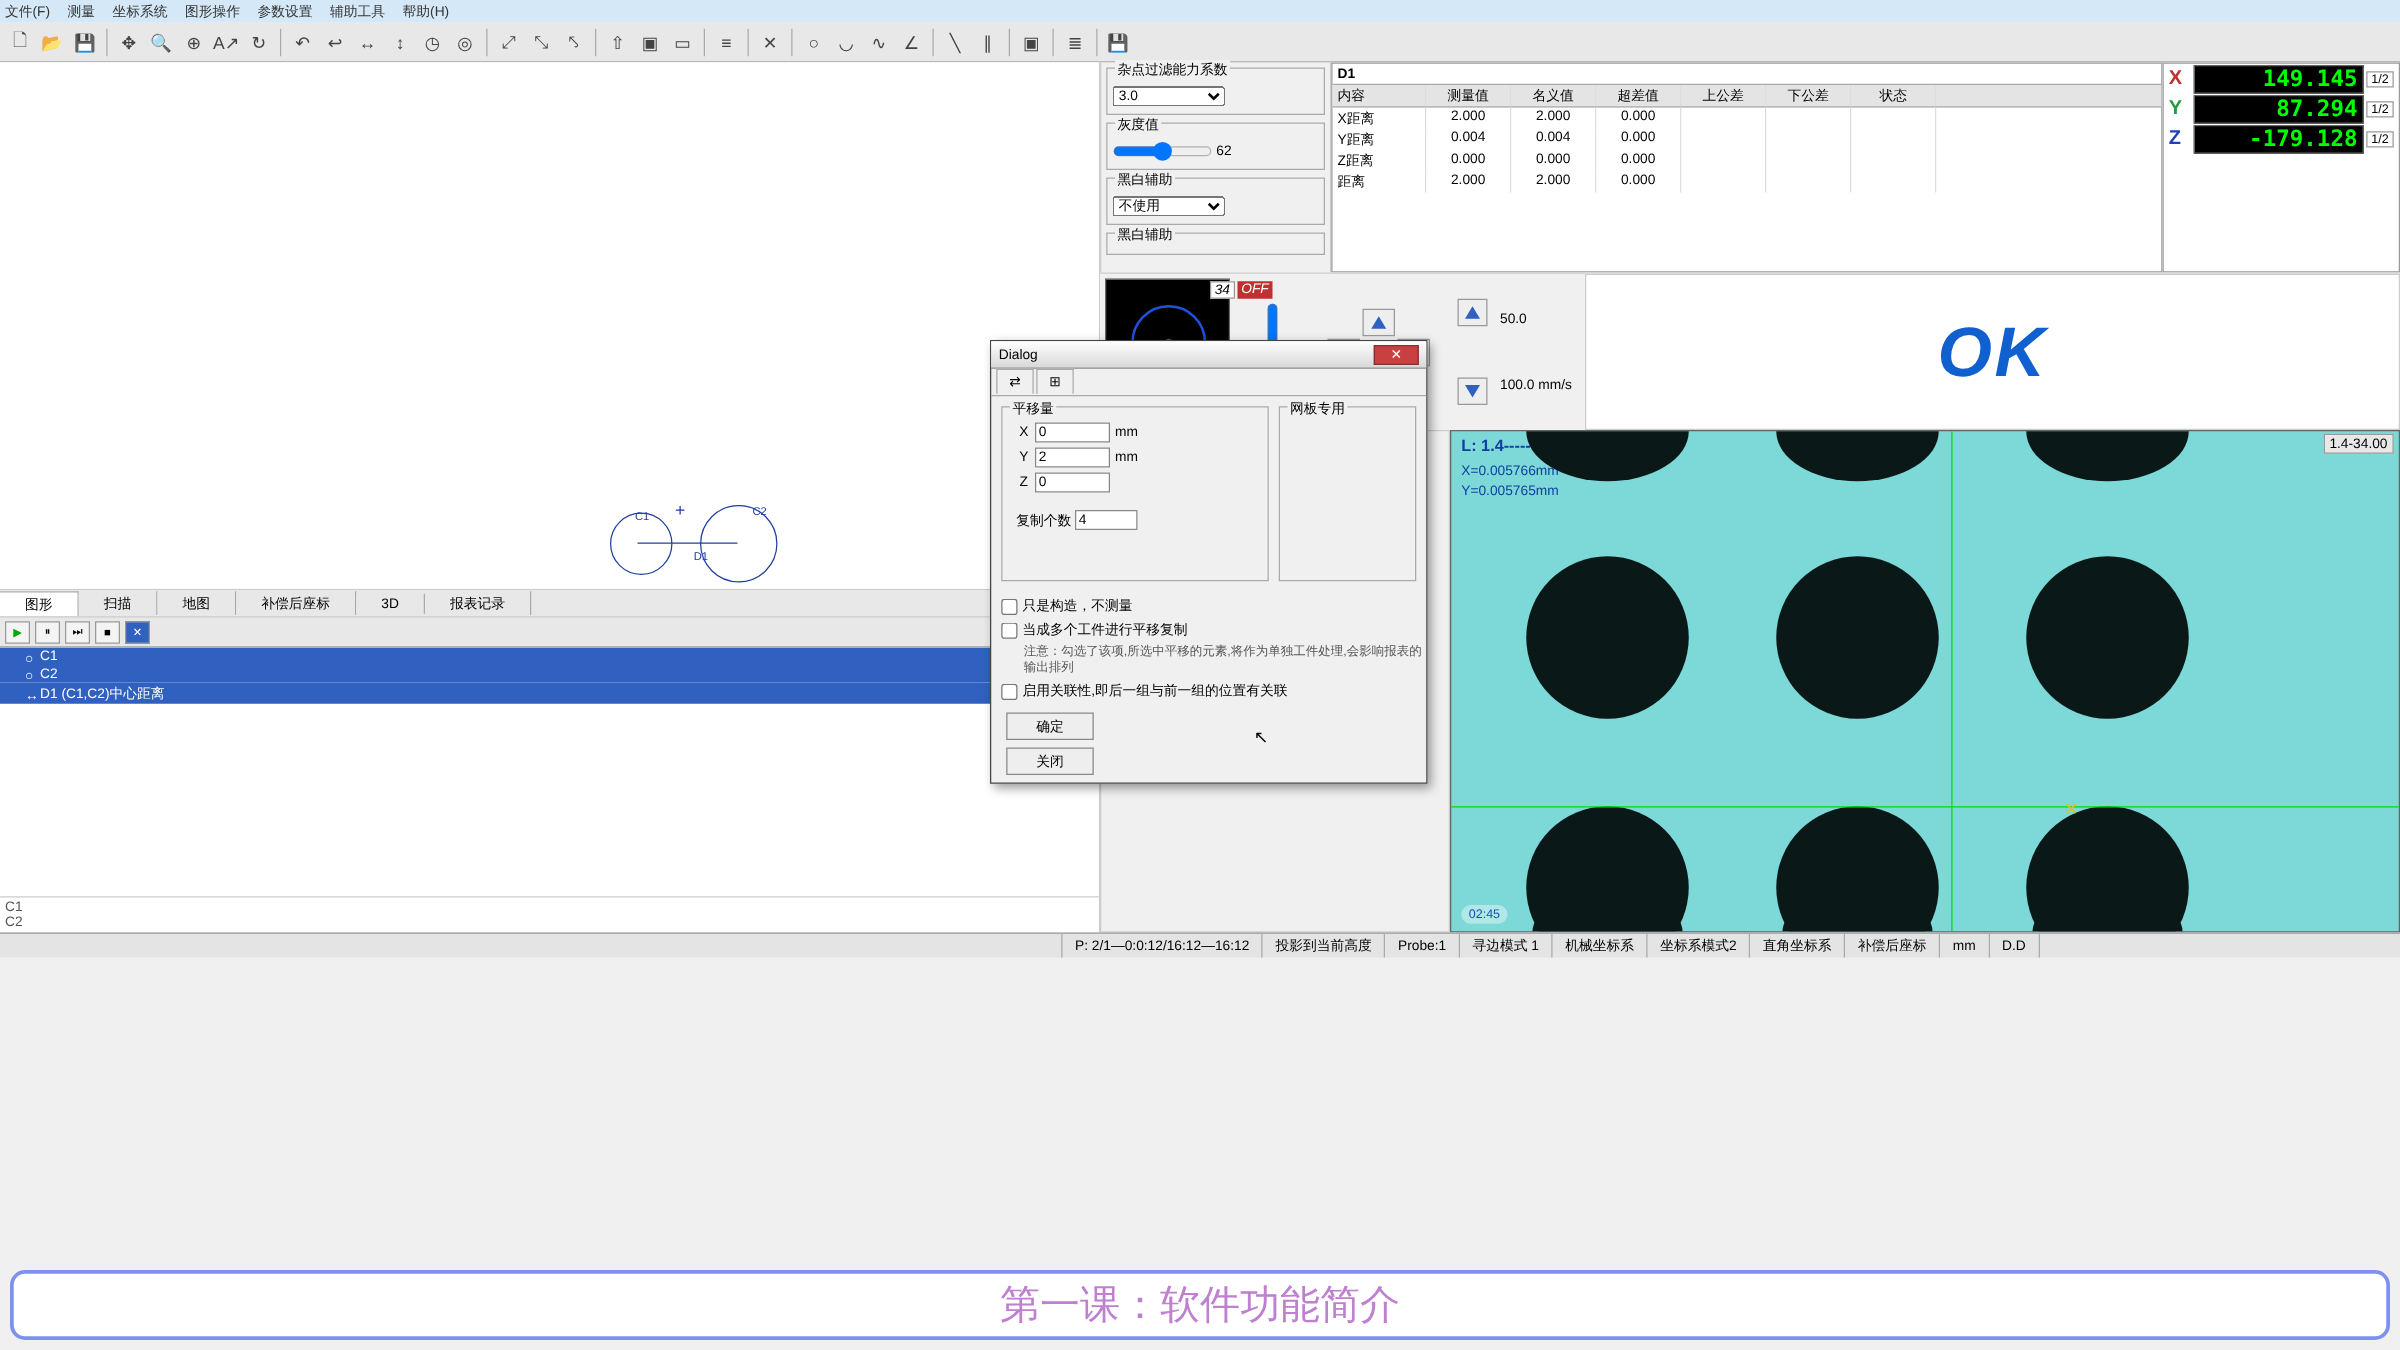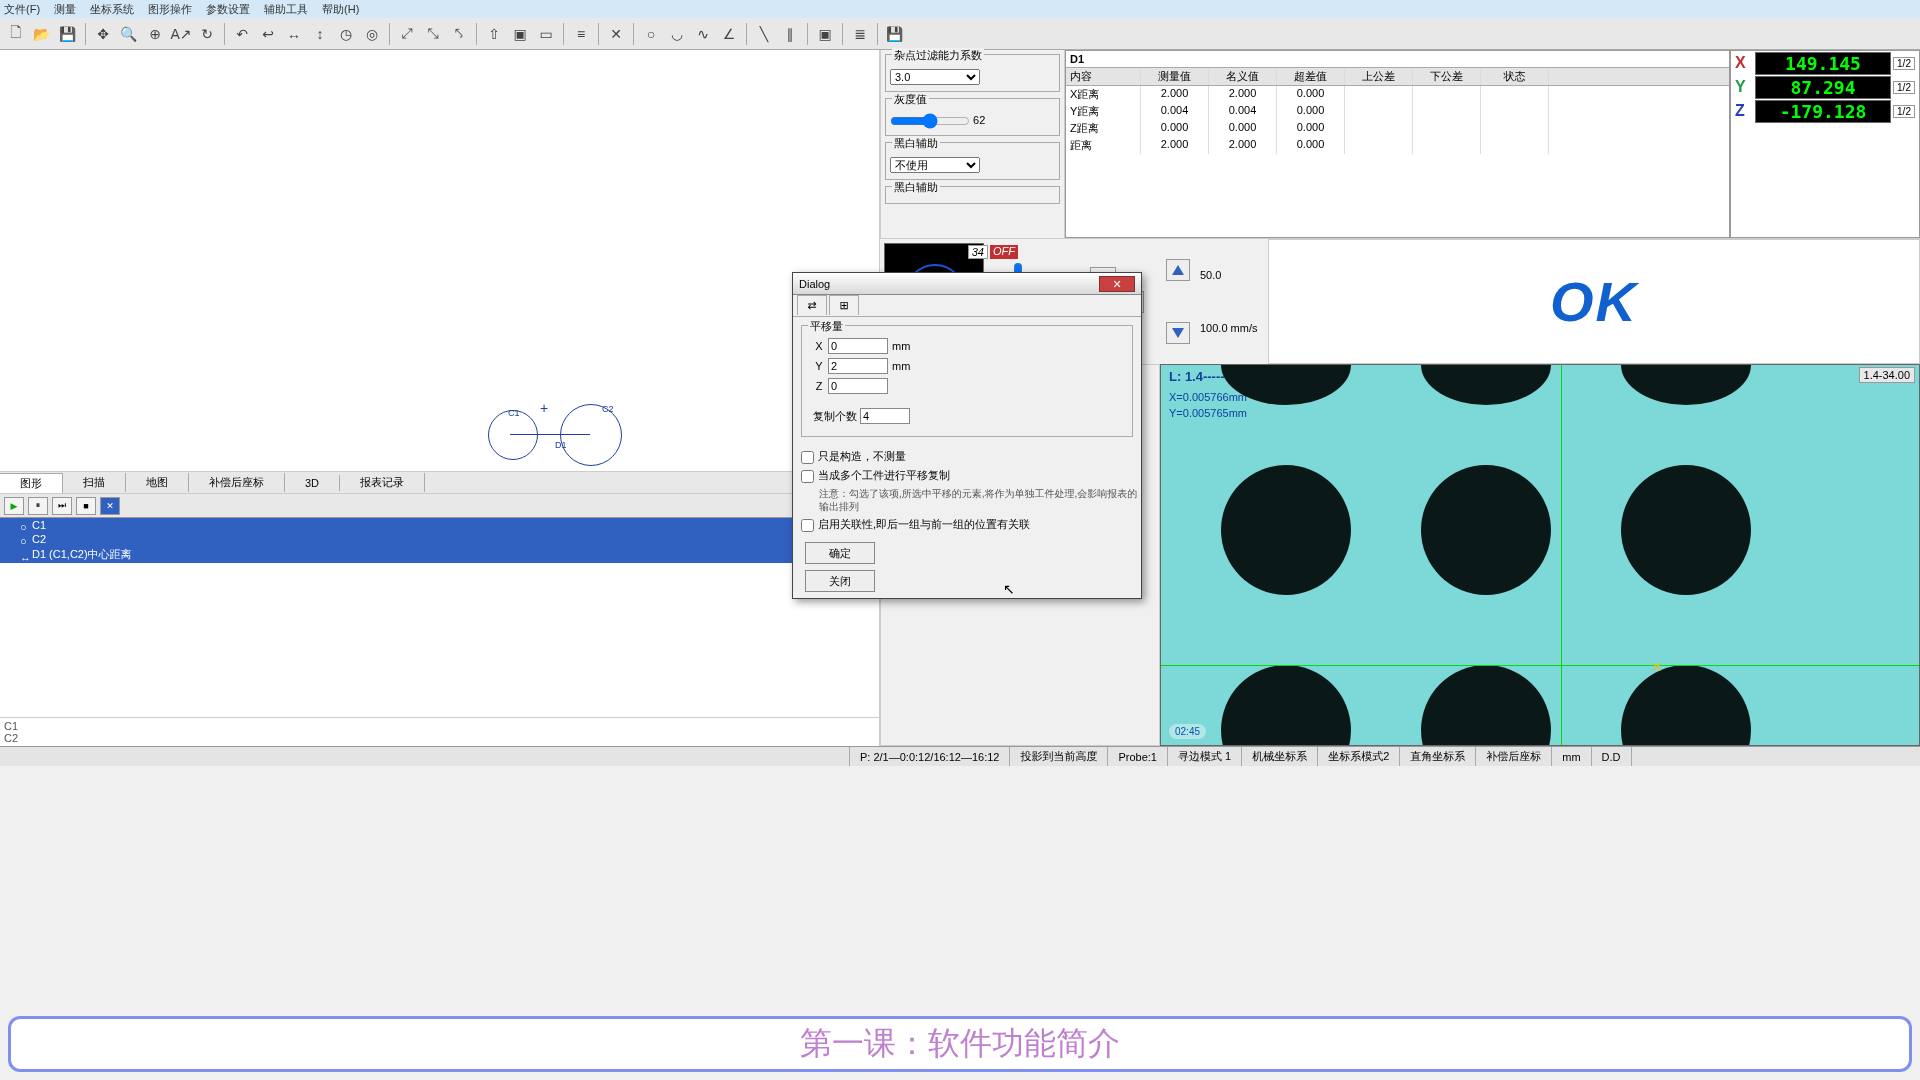--- a/index.html
+++ b/index.html
@@ -37,21 +37,21 @@
 .result-table { flex:1; background:#fff; border:1px solid #999; font-size:11px; }
 .result-table .hdr { display:flex; background:#e4e4e4; border-bottom:1px solid #aaa;}
 .result-table .hdr div, .result-table .row div { padding:1px 2px; text-align:center; border-right:1px solid #ddd;}
 .result-table .row { display:flex; }
 .col-name{width:75px;text-align:left !important;padding-left:4px !important;}
 .col-v{width:68px;}
 
 .coord-panel { width:190px; background:#fff; border:1px solid #999; }
 .coord-row { display:flex; align-items:center; height:24px; padding:0 4px;}
 .coord-lbl { width:20px; font-weight:bold; font-size:16px; }
-.coord-val { flex:1; background:#000; color:#0f0; font-family:monospace; font-size:18px; font-weight:bold; text-align:center; padding:0 4px; border:1px solid #666;}
+.coord-val { flex:1; background:#000; color:#0f0; font-family:monospace; font-size:18px; font-weight:bold; text-align:right; padding:0 4px; border:1px solid #666;}
 .coord-half { width:22px; font-size:10px; text-align:center; border:1px solid #999; margin-left:2px;}
 .vision-preview { width:100px; height:100px; background:#000; border:1px solid #666; position:relative; margin:4px;}
 .vision-circle { position:absolute; top:20px; left:20px; width:60px; height:60px; border:2px solid #2050e0; border-radius:50%;}
 .vision-dot { position:absolute; top:47px; left:47px; width:6px; height:6px; background:#2050e0; border-radius:50%;}
 
 .nav-pad { width:110px; display:flex; flex-direction:column; align-items:center; justify-content:center;}
 .nav-grid { display:grid; grid-template-columns:repeat(3,26px); grid-template-rows:repeat(3,22px); gap:2px;}
 .nav-btn { border:1px solid #999; background:#eee; display:flex; align-items:center; justify-content:center;}
 .nav-tri { width:0; height:0; }
 .tri-up { border-left:6px solid transparent; border-right:6px solid transparent; border-bottom:10px solid #3060c0;}
@@ -218,21 +218,21 @@
         </div>
     </div>
     <div style="background:#fff; border-top:1px solid #ccc; padding:2px 4px; font-size:11px; color:#555;">
       <div>C1</div>
       <div>C2</div>
     </div>
   </div>
 
   <div class="right-col">
 
-    <div style="display:flex; height:188px;">
+    <div style="display:flex; height:168px;">
       <div class="filter-panel" style="width:185px;">
         <div class="filter-group"><span class="lg">杂点过滤能力系数</span>
           <select><option>3.0</option></select>
         </div>
         <div class="filter-group"><span class="lg">灰度值</span>
           <input type="range" min="0" max="255" style="width: 80px; vertical-align: middle;" value="128">
           <span>62</span>
         </div>
         <div class="filter-group"><span class="lg">黑白辅助</span>
           <select><option>不使用</option></select>
@@ -492,20 +492,23 @@
       <div class="off-row">
           <label>Z</label>
           <input value="0" style="">
         </div>
       <div style="height:10px;"></div>
       <div class="off-row">
           <label style="width:50px;">复制个数</label>
           <input style="width: 50px;" value="4">
         </div>
     </div>
+    <div class="net-group">
+        <span class="lg">网板专用</span>
+      </div>
   </div>
   <div class="chk-row">
       <input type="checkbox" style="">
       <span>只是构造，不测量</span>
     </div>
   <div class="chk-row">
       <input type="checkbox" style="">
       <span>当成多个工件进行平移复制</span>
     </div>
   <div class="note">注意：勾选了该项,所选中平移的元素,将作为单独工件处理,会影响报表的输出排列</div>

